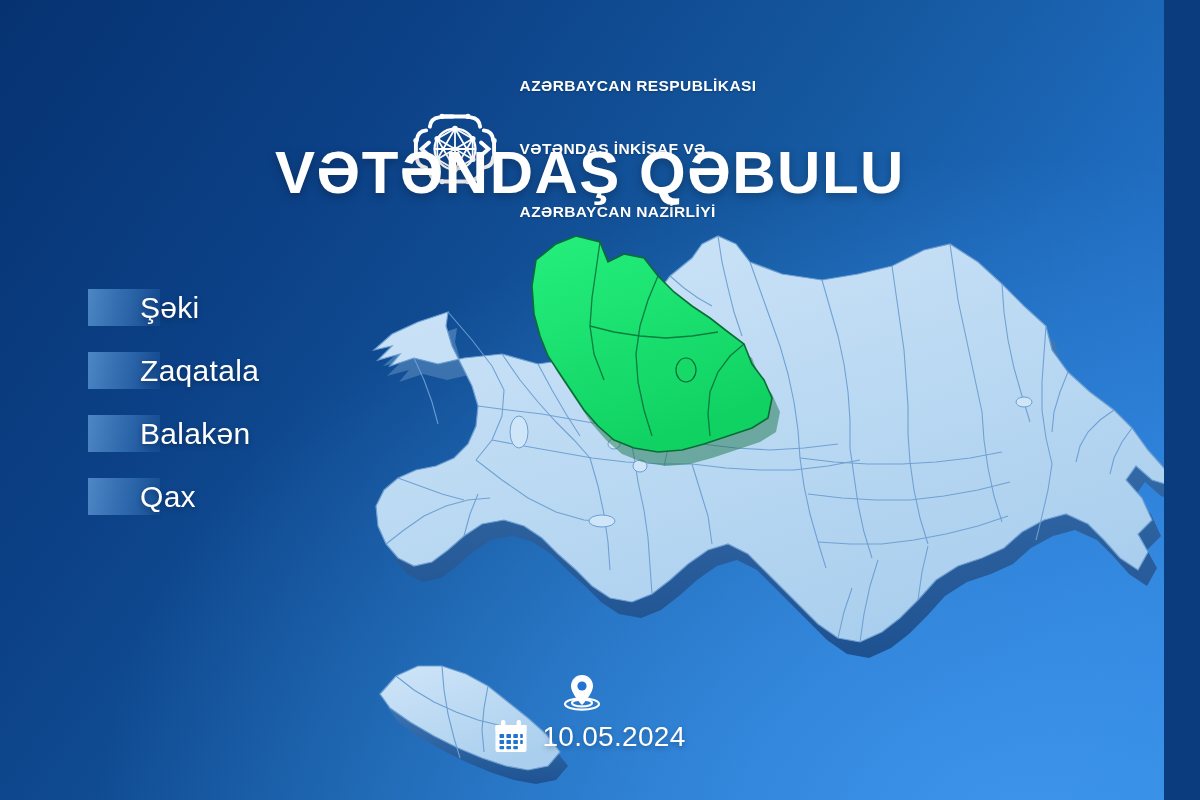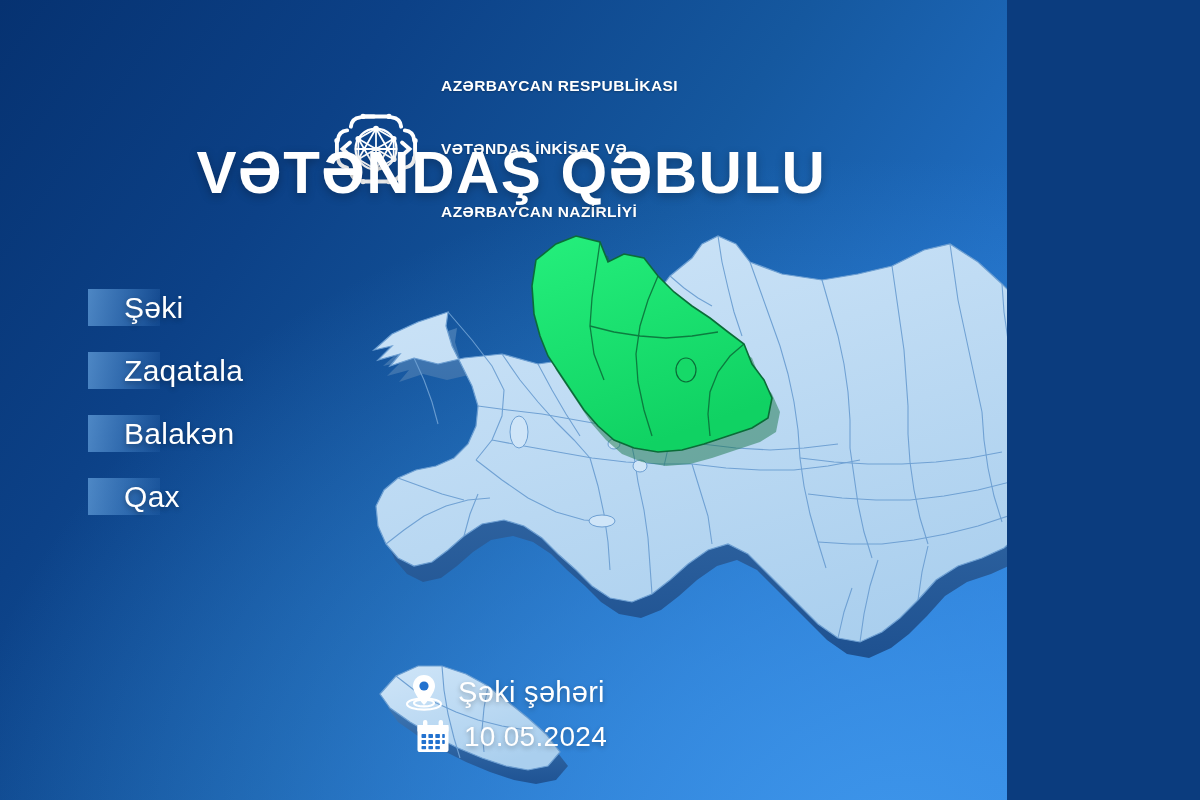--- a/index.html
+++ b/index.html
@@ -2,21 +2,21 @@
 <html><head>
 <meta charset="utf-8">
 <style>
   html, body {
     margin: 0;
     padding: 0;
     background: #0b3c7e;
   }
   #stage {
     position: relative;
-    width: 1007px;
+    width: 1164px;
     height: 800px;
     overflow: hidden;
     font-family: "Liberation Sans", sans-serif;
     background:
       radial-gradient(ellipse 1500px 1100px at 88% 105%, rgba(62,150,235,0.95) 0%, rgba(62,150,235,0.0) 62%),
       linear-gradient(125deg, #063271 0%, #0c4187 26%, #15589f 52%, #1f6cc0 74%, #2a7ddd 100%);
   }
 
   
   #header {
@@ -71,21 +71,21 @@
     position: absolute;
     left: 0;
     top: 3px;
     width: 72px;
     height: 37px;
     background: linear-gradient(100deg, rgba(103,163,222,0.72) 0%, rgba(72,134,201,0.55) 55%, rgba(48,108,180,0.18) 100%);
   }
   .district-label {
     position: relative;
     z-index: 2;
-    padding-left: 36px;
+    padding-left: 52px;
     color: #ffffff;
     font-size: 30px;
     font-weight: normal;
     letter-spacing: 0.3px;
     text-shadow: 0 2px 5px rgba(0,0,0,0.30);
     white-space: nowrap;
   }
 
   
   #map-wrap {
@@ -350,21 +350,20 @@
 
     <div class="footer-row" id="footer-location-row">
       <svg class="f-icon" width="44" height="40" viewBox="0 0 44 40">
         <path fill="#ffffff" d="M22 3c-6.1 0-11 4.9-11 11 0 7.8 11 19 11 19s11-11.2 11-19c0-6.1-4.9-11-11-11z"></path>
         <circle cx="22" cy="14" r="4.6" fill="#2272cf"></circle>
         <g fill="none" stroke="#ffffff" stroke-width="2.1">
           <ellipse cx="22" cy="31" rx="10" ry="3.4"></ellipse>
           <ellipse cx="22" cy="32" rx="17" ry="5.6"></ellipse>
         </g>
       </svg>
-      <span>Şəki şəhəri</span>
     </div>
 
     <div class="footer-row" id="footer-date-row">
       <svg class="f-icon" width="38" height="38" viewBox="0 0 38 38">
         <rect x="9" y="2" width="4.4" height="8" rx="2" fill="#ffffff"></rect>
         <rect x="24.6" y="2" width="4.4" height="8" rx="2" fill="#ffffff"></rect>
         <rect x="3.5" y="7" width="31" height="27" rx="2.6" fill="#ffffff"></rect>
         <rect x="3.5" y="7" width="31" height="6.4" fill="#ffffff"></rect>
         <g fill="#2272cf">
           <rect x="7.5" y="16" width="4.6" height="4" rx="0.7"></rect>

